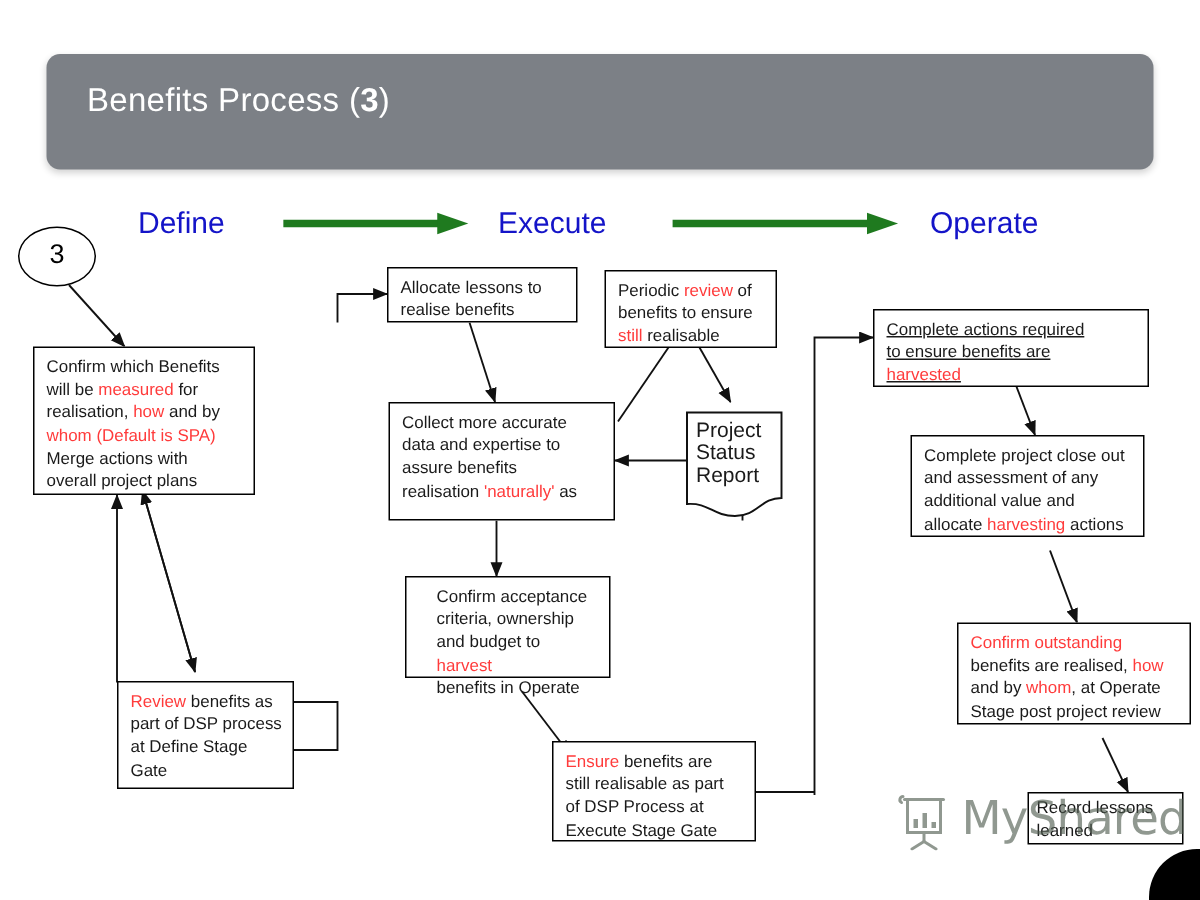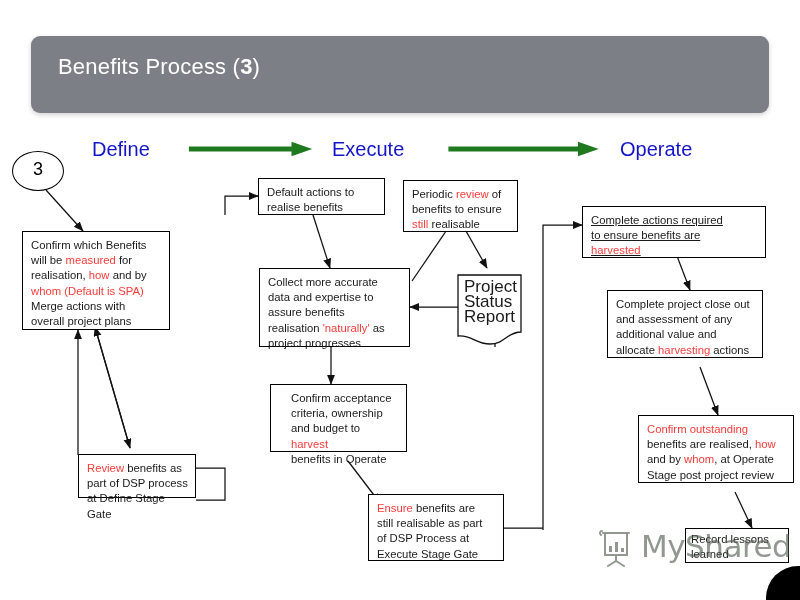--- a/index.html
+++ b/index.html
@@ -118,21 +118,21 @@
     left: 457px;
     top: 274px;
     width: 65px;
     height: 72px;
   }
   #doc-status svg { display: block; }
   #doc-status .doc-text {
     position: absolute;
     left: 7px;
     top: 5px;
-    font-size: 17px;
+    font-size: 14px;
     line-height: 15.2px;
     color: #1a1a1a;
   }
 
   
   #connectors {
     position: absolute;
     left: 0; top: 0;
     width: 800px; height: 600px;
     pointer-events: none;
@@ -235,42 +235,41 @@
     <div>
         <div><span>Confirm which Benefits</span></div>
         <div><span>will be </span><span class="hl">measured</span><span> for</span></div>
         <div><span>realisation, </span><span class="hl">how</span><span> and by</span></div>
         <div><span class="hl">whom (Default is SPA)</span></div>
         <div><span>Merge actions with</span></div>
         <div><span>overall project plans</span></div>
       </div>
   </div>
 
-  <div class="box" style="left:78px; top:454px; width:118px; height:44px;">
+  <div class="box" style="left:78px; top:454px; width:118px; height:72px;">
     <div>
         <div><span class="hl">Review</span><span> benefits as</span></div>
         <div><span>part of DSP process</span></div>
         <div><span>at Define Stage Gate</span></div>
       </div>
   </div>
 
   <div class="box" style="left:258px; top:178px; width:127px; height:37px;">
     <div>
-        <div><span>Default actions to</span></div>
+        <div><span>Allocate lessons to</span></div>
         <div><span>realise benefits</span></div>
       </div>
   </div>
 
   <div class="box" style="left:259px; top:268px; width:151px; height:79px;">
     <div>
         <div><span>Collect more accurate</span></div>
         <div><span>data and expertise to</span></div>
         <div><span>assure benefits</span></div>
         <div><span>realisation </span><span class="hl">'naturally'</span><span> as</span></div>
-        <div><span>project progresses</span></div>
       </div>
   </div>
 
   <div class="box" style="left:270px; top:384px; width:137px; height:68px;padding-left:20px;">
     <div>
         <div><span>Confirm acceptance</span></div>
         <div><span>criteria, ownership</span></div>
         <div><span>and budget to </span><span class="hl">harvest</span></div>
         <div><span>benefits  in Operate</span></div>
       </div>

